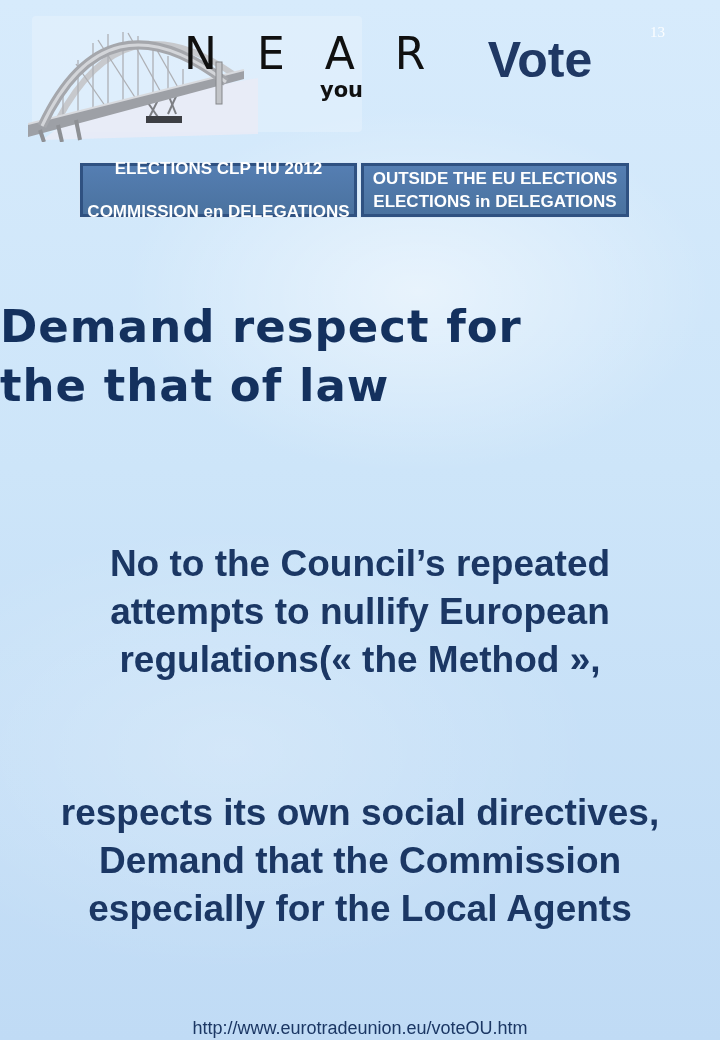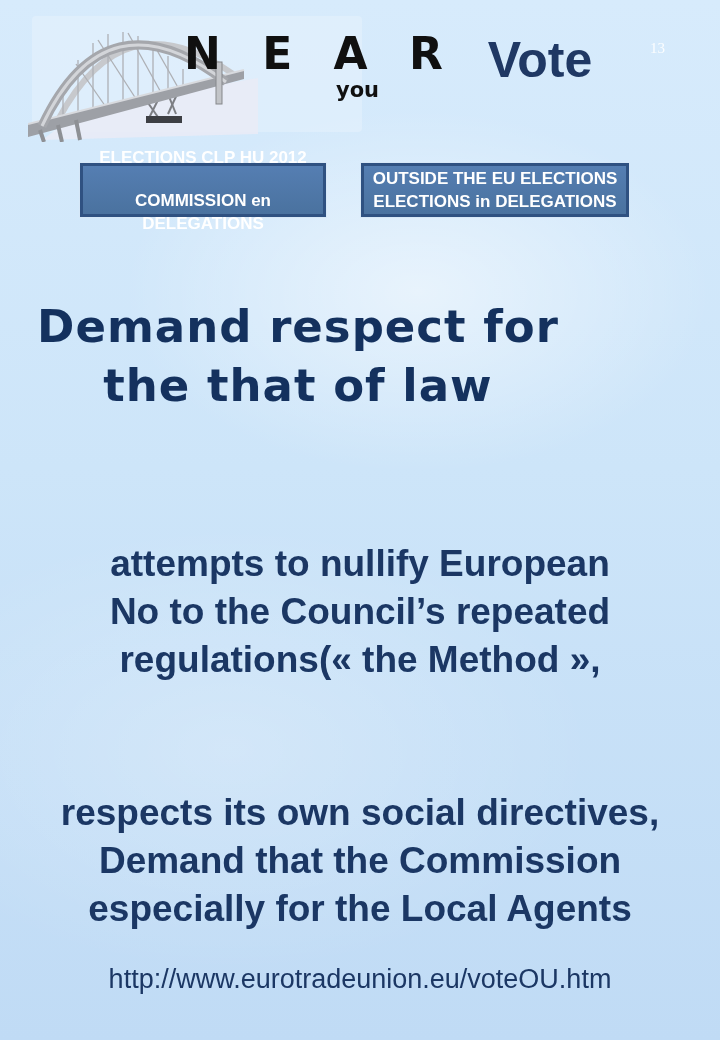--- a/index.html
+++ b/index.html
@@ -6,63 +6,63 @@
   .slide {
     position:relative; width:720px; height:1040px; overflow:hidden;
     background:
       radial-gradient(ellipse 420px 260px at 58% 28%, rgba(255,255,255,0.50), rgba(255,255,255,0) 70%),
       radial-gradient(ellipse 520px 320px at 32% 72%, rgba(255,255,255,0.22), rgba(255,255,255,0) 70%),
       linear-gradient(180deg,#d7ebfc 0%, #cde5f9 45%, #c0dbf5 100%);
     font-family:"Liberation Sans", sans-serif;
   }
   .pagenum {
     position:absolute; left:650px; top:24px;
-    font-family:"Liberation Serif", serif; font-size:15px; color:#ffffff; opacity:0.92;margin-top:16px;
+    font-family:"Liberation Serif", serif; font-size:15px; color:#ffffff; opacity:0.92;
   }
   .logo-bg {
     position:absolute; left:32px; top:16px; width:330px; height:116px;
     background:rgba(255,255,255,0.22); border-radius:4px;
   }
   .bridge { position:absolute; left:28px; top:12px; }
   .near {
     position:absolute; left:184px; top:28px;
-    font-family:"DejaVu Sans", sans-serif; font-size:44px; font-weight:bold;
+    font-family:"DejaVu Sans", sans-serif; font-size:44px; font-weight:normal;
     letter-spacing:13px; color:#101010; white-space:nowrap;
   }
   .you {
     position:absolute; left:320px; top:78px;
-    font-family:"DejaVu Sans", sans-serif; font-size:21px; font-weight:bold; color:#101010;margin-left:16px;
+    font-family:"DejaVu Sans", sans-serif; font-size:21px; font-weight:bold; color:#101010;
   }
   .vote-title {
     position:absolute; left:408px; top:28px; width:264px; text-align:center;
     font-size:50px; font-weight:bold; color:#1f3864; line-height:65px; white-space:nowrap;
   }
   .btn {
     position:absolute; top:163px; height:54px; box-sizing:border-box;
     background:linear-gradient(180deg,#557eb2 0%, #4a729f 100%);
     border:3px solid #2f5181; box-shadow:0 0 0 1px rgba(214,230,246,0.85);
     color:#ffffff; font-weight:bold; font-size:17px; line-height:23px; text-align:center;
     display:flex; flex-direction:column; justify-content:center; cursor:pointer;
   }
-  .btn1 { left:80px;  width:246px;gap:20px; }
+  .btn1 { left:80px;  width:277px;gap:20px; }
   .btn2 { left:361px; width:268px;text-align:center; }
   .heading {
-    position:absolute; left:0; top:297px; width:596px; text-align:center;
+    position:absolute; left:0; top:297px; width:596px; text-align:left;
     font-family:"DejaVu Sans", sans-serif; font-weight:bold; font-size:45px;
     line-height:59px; color:#14315e; letter-spacing:1px;
   }
   .para {
     position:absolute; left:0; width:720px; text-align:center;
     font-weight:bold; font-size:37px; line-height:48px; color:#1b3764;
   }
   .p1 { top:540px; }
   .p2 { top:789px; }
   .url {
-    position:absolute; left:0; top:964px; width:720px; text-align:center;
-    font-size:27px; font-weight:400; color:#1b3764; cursor:pointer;
+    position:absolute; left:0; top:1018px; width:720px; text-align:center;
+    font-size:18px; font-weight:400; color:#1b3764; cursor:pointer;
   }
 </style>
 </head>
 <body>
 
 <div class="slide">
 
   <div class="pagenum">13</div>
 
   <div class="logo-bg"></div>
@@ -128,22 +128,22 @@
     <div>OUTSIDE THE EU ELECTIONS</div>
     <div>ELECTIONS in DELEGATIONS</div>
   </div>
 
   <div class="heading">
     <div>Demand respect for</div>
     <div>the that of law</div>
   </div>
 
   <div class="para p1">
+    <div>No to the Council’s repeated</div>
     <div>attempts to nullify European</div>
-    <div>No to the Council’s repeated</div>
     <div>regulations(« the Method »,</div>
   </div>
 
   <div class="para p2">
     <div>respects its own social directives,</div>
     <div>Demand that the Commission</div>
     <div>especially for the Local Agents</div>
   </div>
 
   <div class="url">http://www.eurotradeunion.eu/voteOU.htm</div>

